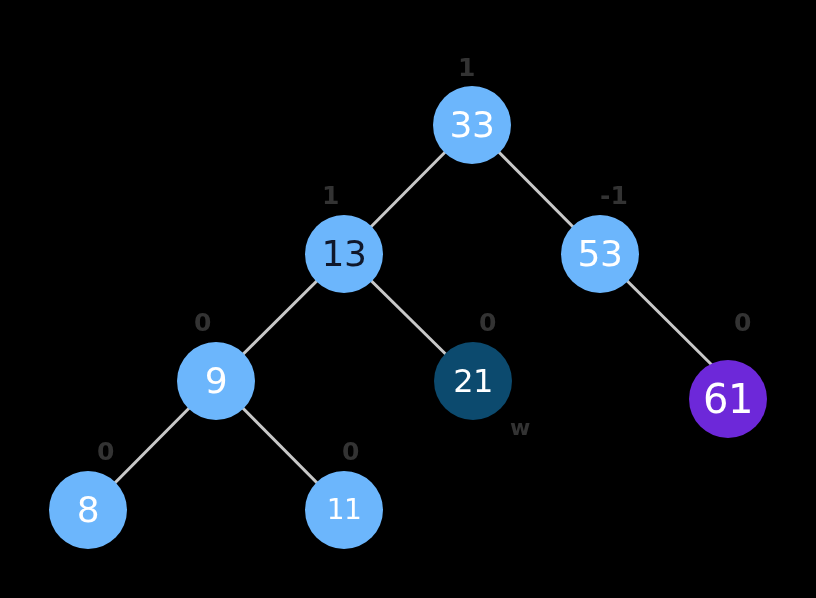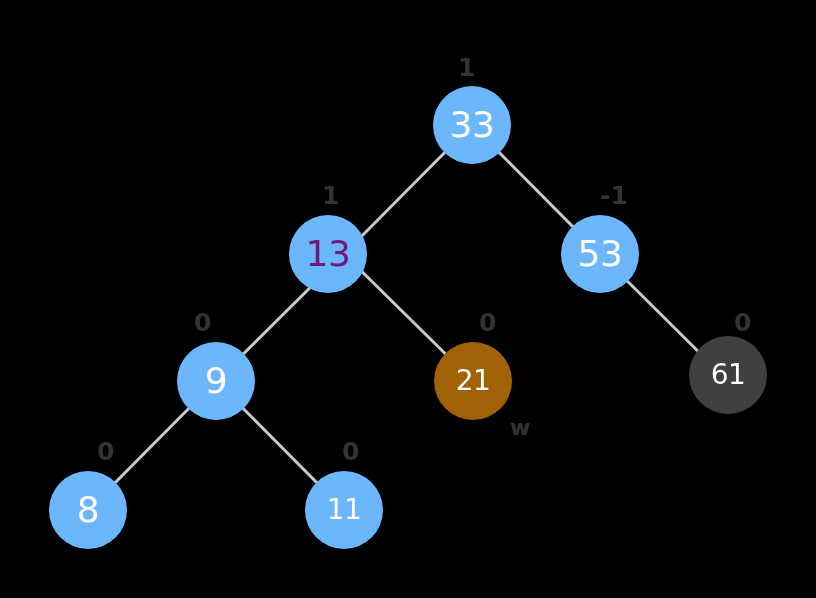--- a/index.html
+++ b/index.html
@@ -75,37 +75,37 @@
       <line x1="344" y1="254" x2="473" y2="381" stroke="#c8c8c8" stroke-width="3" stroke-linecap="butt"></line>
       <line x1="600" y1="254" x2="728" y2="381" stroke="#c8c8c8" stroke-width="3" stroke-linecap="butt"></line>
       <line x1="216" y1="381" x2="88" y2="510" stroke="#c8c8c8" stroke-width="3" stroke-linecap="butt"></line>
       <line x1="216" y1="381" x2="344" y2="510" stroke="#c8c8c8" stroke-width="3" stroke-linecap="butt"></line>
     </svg>
 <div class="bf-label" style="left: 458px; top: 55px; color: rgb(51, 51, 51);">1</div>
     <div class="node" style="left: 433px; top: 86px; width: 78px; height: 78px; background: rgb(108, 182, 252); color: rgb(255, 255, 255); font-size: 36px;">
       <span class="node-value">33</span>
     </div>
     <div class="bf-label" style="left: 322px; top: 183px; color: rgb(51, 51, 51);">1</div>
-    <div class="node" style="left: 289px; top: 215px; width: 78px; height: 78px; background: rgb(108, 182, 252); color: #701a75; font-size: 36px; text-align: right;">
+    <div class="node" style="left: 305px; top: 215px; width: 78px; height: 78px; background: rgb(108, 182, 252); color: #0f172a; font-size: 36px; text-align: right;">
       <span class="node-value">13</span>
     </div>
     <div class="bf-label" style="left: 600px; top: 183px; color: rgb(51, 51, 51);">-1</div>
     <div class="node" style="left: 561px; top: 215px; width: 78px; height: 78px; background: rgb(108, 182, 252); color: rgb(255, 255, 255); font-size: 36px;">
       <span class="node-value">53</span>
     </div>
     <div class="bf-label" style="left: 194px; top: 310px; color: rgb(51, 51, 51);">0</div>
     <div class="node" style="left: 177px; top: 342px; width: 78px; height: 78px; background: rgb(108, 182, 252); color: rgb(255, 255, 255); font-size: 36px;">
       <span class="node-value">9</span>
     </div>
     <div class="bf-label" style="left: 479px; top: 310px; color: rgb(51, 51, 51);">0</div>
-    <div class="node" style="left: 434px; top: 342px; width: 78px; height: 78px; background: #a16207; color: rgb(255, 255, 255); font-size: 28px;">
+    <div class="node" style="left: 434px; top: 342px; width: 78px; height: 78px; background: #0c4a6e; color: rgb(255, 255, 255); font-size: 32px;">
       <span class="node-value">21</span>
     </div>
     <div class="bf-label" style="left: 734px; top: 310px; color: rgb(51, 51, 51);">0</div>
-    <div class="node" style="left: 689px; top: 336px; width: 78px; height: 78px; background: #404040; color: rgb(255, 255, 255); font-size: 28px;">
+    <div class="node" style="left: 689px; top: 360px; width: 78px; height: 78px; background: #6d28d9; color: rgb(255, 255, 255); font-size: 40px;">
       <span class="node-value">61</span>
     </div>
     <div class="bf-label" style="left: 97px; top: 439px; color: rgb(51, 51, 51);">0</div>
     <div class="node" style="left: 49px; top: 471px; width: 78px; height: 78px; background: rgb(108, 182, 252); color: rgb(255, 255, 255); font-size: 36px;">
       <span class="node-value">8</span>
     </div>
     <div class="bf-label" style="left: 342px; top: 439px; color: rgb(51, 51, 51);">0</div>
     <div class="node" style="left: 305px; top: 471px; width: 78px; height: 78px; background: rgb(108, 182, 252); color: rgb(255, 255, 255); font-size: 28px;">
       <span class="node-value">11</span>
     </div>

